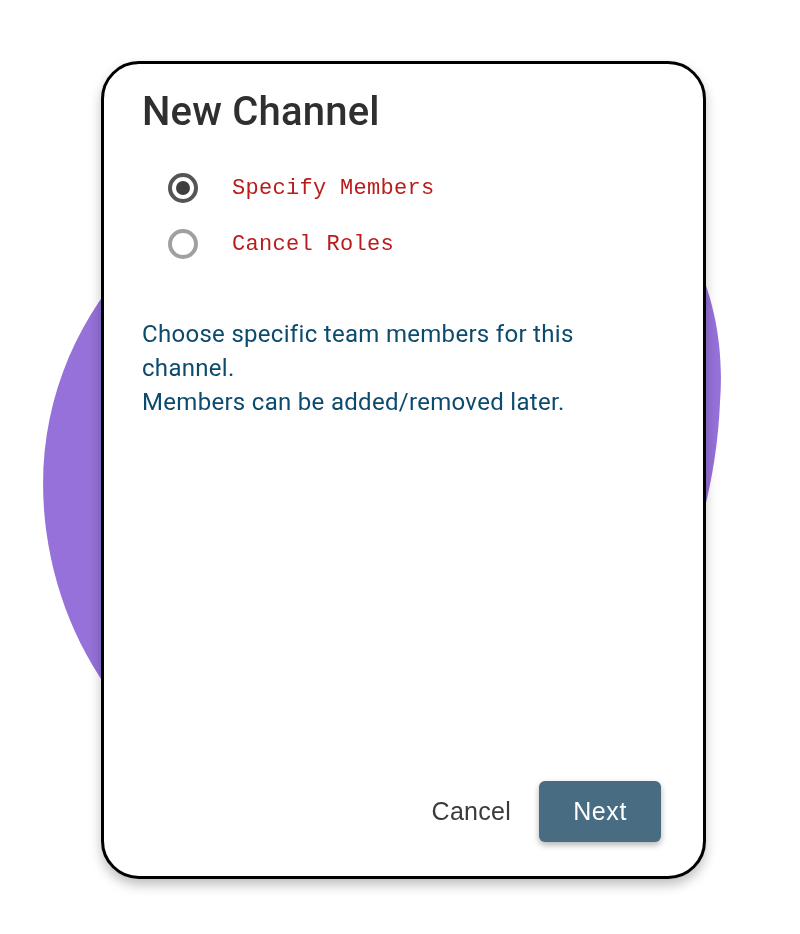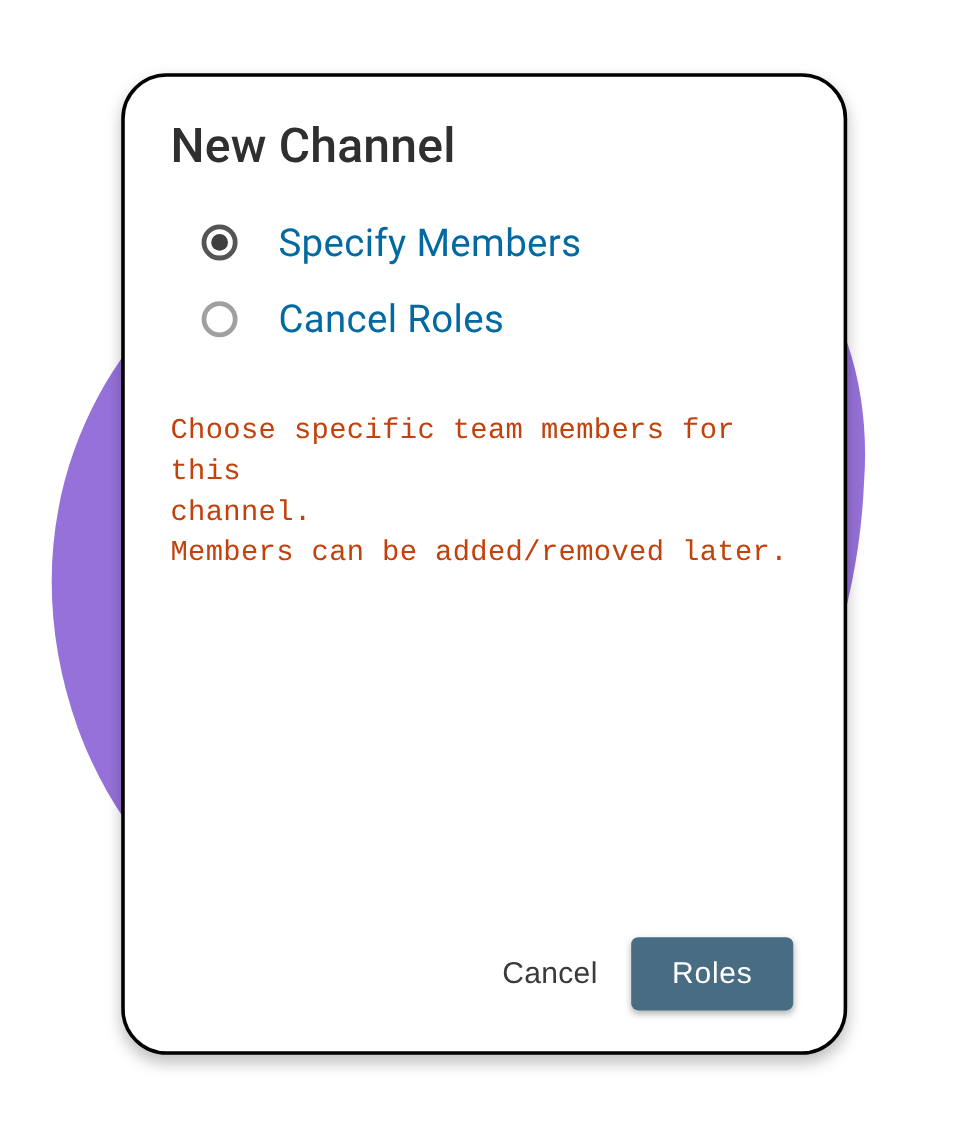--- a/index.html
+++ b/index.html
@@ -33,21 +33,21 @@
       top: 61px;
       width: 605px;
       height: 818px;
       background: #ffffff;
       border: 3px solid #000000;
       border-radius: 38px;
       box-shadow: 0 6px 12px rgba(0,0,0,0.25);
       z-index: 2;
       display: flex;
       flex-direction: column;
-      padding: 34px 38px 28px 38px;
+      padding: 24px 38px 28px 38px;
     }
 
     .title {
       font-size: 40px;
       font-weight: 500;
       color: #2f2f2f;
       margin-bottom: 38px;
       letter-spacing: 0.2px;
     }
 
@@ -82,32 +82,32 @@
     }
 
     .radio-inner {
       width: 14px;
       height: 14px;
       background: #3f3f3f;
       border-radius: 50%;
     }
 
     .radio-label {
-      font-size: 32px;
-      color: #0369a1;
+      font-size: 22px;
+      color: #b91c1c;
       letter-spacing: 0.3px;
+      font-family: Liberation Mono, monospace;
     }
 
     .description {
       font-size: 24px;
-      color: #c2410c;
+      color: #0c4a6e;
       line-height: 1.42;
       letter-spacing: 0.3px;
       white-space: pre-line;
-      font-family: Liberation Mono, monospace;
     }
 
     .spacer {
       flex: 1;
     }
 
     .button-row {
       display: flex;
       justify-content: flex-end;
       align-items: center;
@@ -163,15 +163,15 @@
   </div>
 
   <p class="description">Choose specific team members for this
 channel.
 Members can be added/removed later.</p>
 
   <div class="spacer"></div>
 
   <div class="button-row">
     <button class="cancel-button">Cancel</button>
-    <button class="next-button">Roles</button>
+    <button class="next-button">Next</button>
   </div>
 </div>
 
 </body></html>

